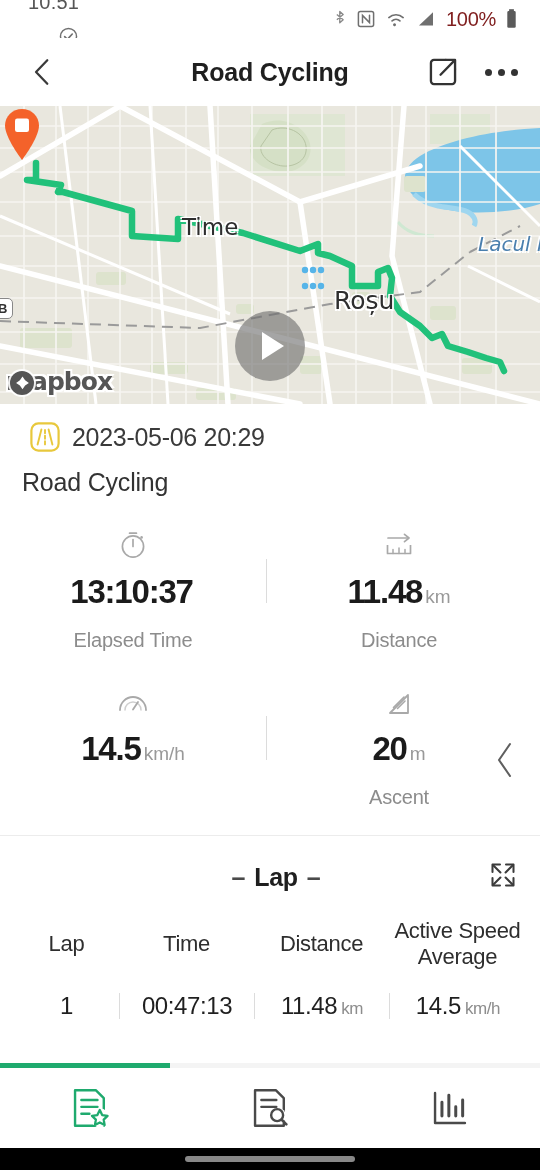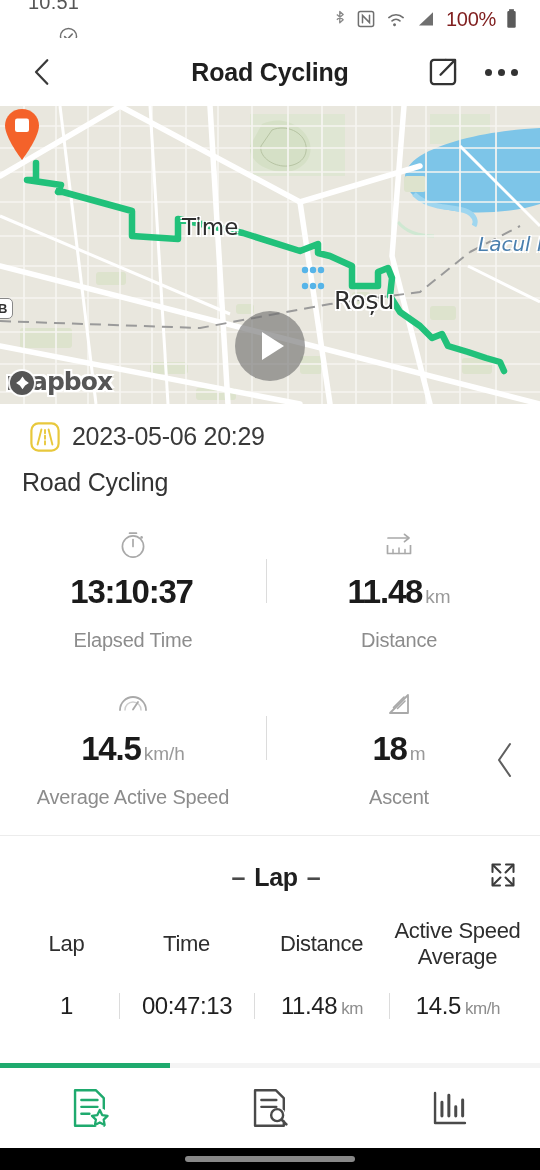--- a/index.html
+++ b/index.html
@@ -70,21 +70,21 @@
   }
   .mb-word{
     font-family:"DejaVu Sans",sans-serif; font-weight:bold; font-size:25px;
     color:#555; letter-spacing:-1px;
     text-shadow:-2px -2px 0 #fff,2px -2px 0 #fff,-2px 2px 0 #fff,2px 2px 0 #fff;
   }
   .endpin{ position:absolute; left:492px; top:318px; }
 
   
   .actinfo{ padding:18px 22px 6px 22px; }
-  .act-dateline{ display:flex; gap:12px;padding-left:8px; }
+  .act-dateline{ display:flex; align-items:center; gap:12px;padding-left:8px; }
   .act-date{ font-size:25px; color:#3a3a3a; letter-spacing:-.3px; }
   .act-type{ font-size:25px; color:#333; margin-top:16px; letter-spacing:-.2px; }
 
   
   .stats{ padding:18px 8px 8px 0; position:relative; }
   .srow{ display:flex; position:relative; }
   .scell{
     flex:1; display:flex; flex-direction:column; align-items:center;
     padding:6px 0 10px 0; position:relative;
   }
@@ -362,31 +362,30 @@
         <svg width="36" height="30" viewBox="0 0 36 30">
           <path d="M5 22a13 13 0 0 1 26 0" fill="none" stroke="#a9a9a9" stroke-width="1.8" stroke-linecap="round"></path>
           <path d="M10 22a8 8 0 0 1 16 0" fill="none" stroke="#cfcfcf" stroke-width="1.5" stroke-linecap="round"></path>
           <path d="M18 21.5L23 14" fill="none" stroke="#a9a9a9" stroke-width="1.8" stroke-linecap="round"></path>
         </svg>
       </span>
       <span class="sval">
         <span>14.5</span>
         <span class="sunit">km/h</span>
       </span>
-      <span class="slabel">Average Active Speed</span>
     </div>
     <div class="scell">
       <span class="sicon">
         <svg width="32" height="30" viewBox="0 0 32 30">
           <path d="M7 25h18V7z" fill="none" stroke="#a9a9a9" stroke-width="1.8" stroke-linejoin="round"></path>
           <path d="M10.5 19.5L21 9M14.5 20.5L22 13" fill="none" stroke="#a9a9a9" stroke-width="1.6" stroke-linecap="round"></path>
         </svg>
       </span>
       <span class="sval">
-        <span>18</span>
+        <span>20</span>
         <span class="sunit">m</span>
       </span>
       <span class="slabel">Ascent</span>
     </div>
     <div class="pagechev">
       <svg width="26" height="40" viewBox="0 0 22 40">
         <path d="M16 4L5 20l11 16" fill="none" stroke="#5f5f5f" stroke-width="2.1" stroke-linecap="round" stroke-linejoin="round"></path>
       </svg>
     </div>
   </div>

